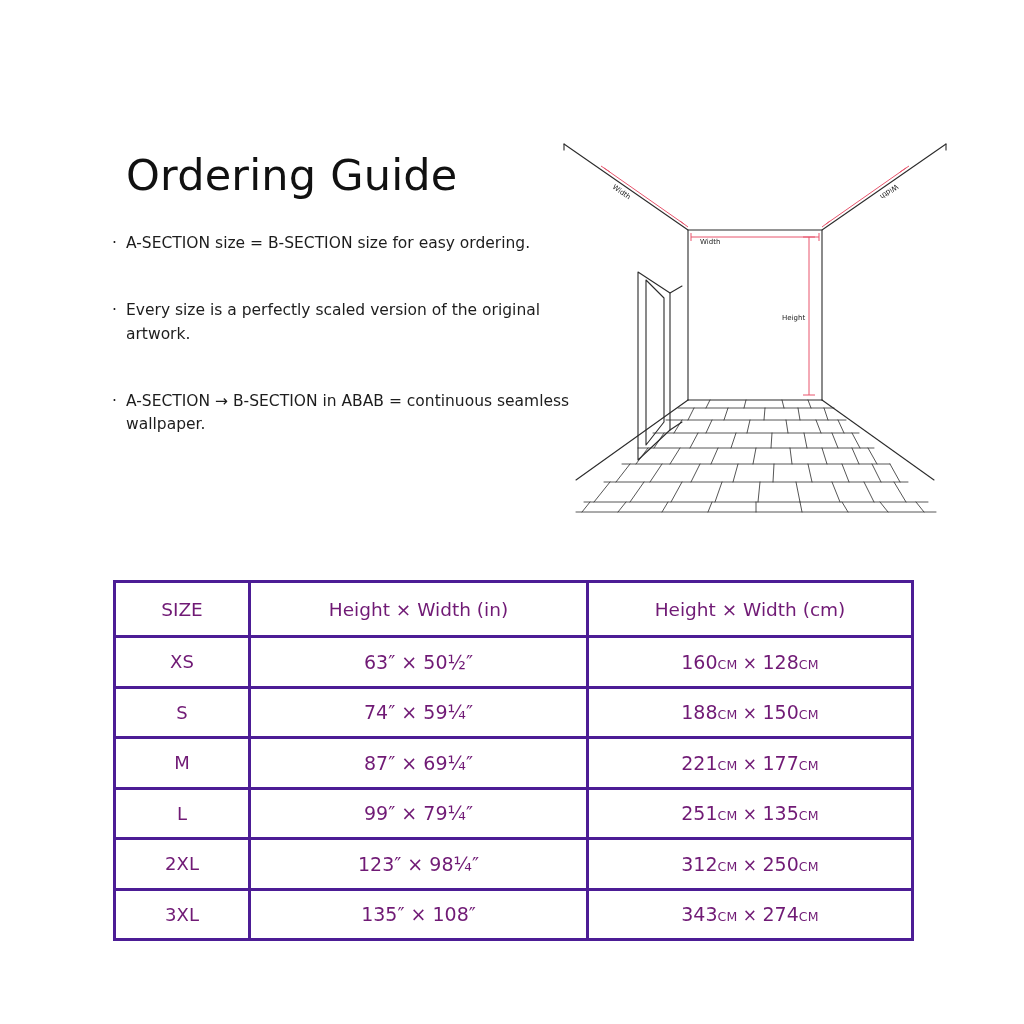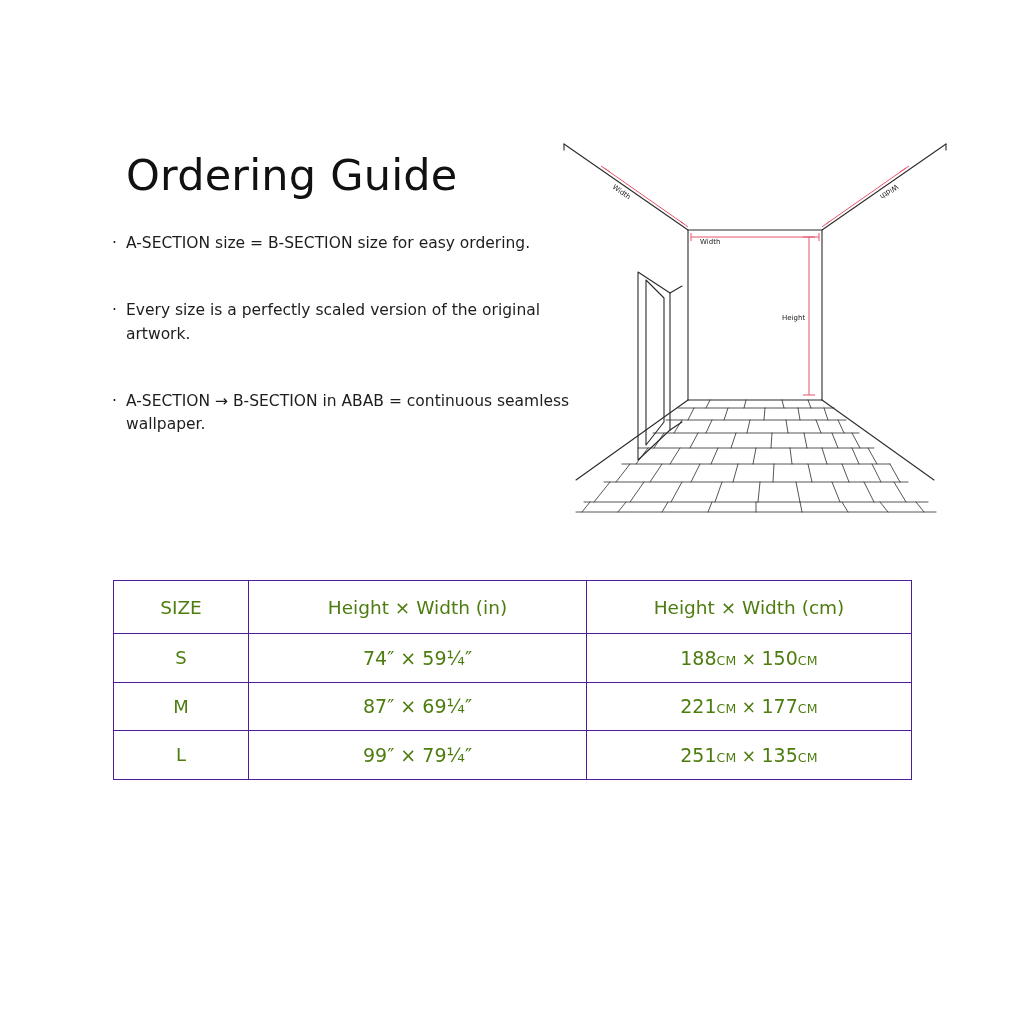--- a/index.html
+++ b/index.html
@@ -79,25 +79,25 @@
     top: 580px;
     width: 798px;
     border-collapse: collapse;
     table-layout: fixed;
   }
   #size-table col.c1 { width: 135px; }
   #size-table col.c2 { width: 338px; }
   #size-table col.c3 { width: 325px; }
 
   #size-table th, #size-table td {
-    border: 1px solid #4c1d95;
+    border: 3px solid #4c1d95;
     text-align: center;
     vertical-align: middle;
     font-weight: 400;
-    color: #4d7c0f;
+    color: #701a75;
   }
   #size-table thead th {
     height: 50px;
     font-size: 18.5px;
   }
   #size-table tbody td {
     height: 45.5px;
     font-size: 19px;
   }
   #size-table tbody td.size-cell {
@@ -263,28 +263,43 @@
     </colgroup>
   <thead>
     <tr>
       <th>SIZE</th>
       <th>Height × Width (in)</th>
       <th>Height × Width (cm)</th>
     </tr>
   </thead>
   <tbody>
     <tr>
+      <td class="size-cell">XS</td>
+      <td>63″ × 50½″</td>
+      <td><span>160</span><span class="unit">CM</span><span class="pr"> × </span><span>128</span><span class="unit">CM</span></td>
+    </tr>
+    <tr>
       <td class="size-cell">S</td>
       <td>74″ × 59¼″</td>
       <td><span>188</span><span class="unit">CM</span><span class="pr"> × </span><span>150</span><span class="unit">CM</span></td>
     </tr>
     <tr>
       <td class="size-cell">M</td>
       <td>87″ × 69¼″</td>
       <td><span>221</span><span class="unit">CM</span><span class="pr"> × </span><span>177</span><span class="unit">CM</span></td>
     </tr>
     <tr>
       <td class="size-cell">L</td>
       <td>99″ × 79¼″</td>
       <td><span>251</span><span class="unit">CM</span><span class="pr"> × </span><span>135</span><span class="unit">CM</span></td>
     </tr>
+    <tr>
+      <td class="size-cell">2XL</td>
+      <td>123″ × 98¼″</td>
+      <td><span>312</span><span class="unit">CM</span><span class="pr"> × </span><span>250</span><span class="unit">CM</span></td>
+    </tr>
+    <tr>
+      <td class="size-cell">3XL</td>
+      <td>135″ × 108″</td>
+      <td><span>343</span><span class="unit">CM</span><span class="pr"> × </span><span>274</span><span class="unit">CM</span></td>
+    </tr>
   </tbody>
 </table>
 
 </body></html>

